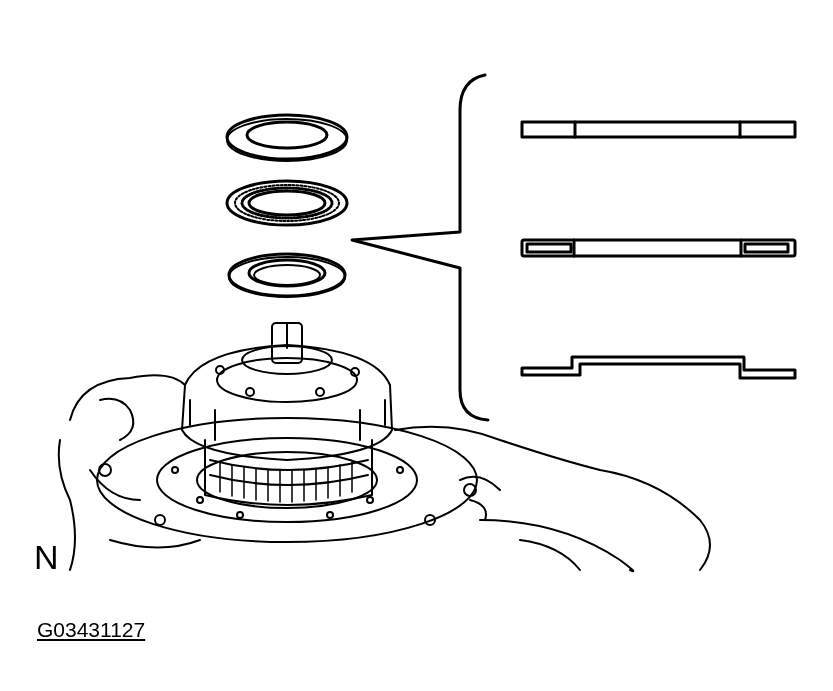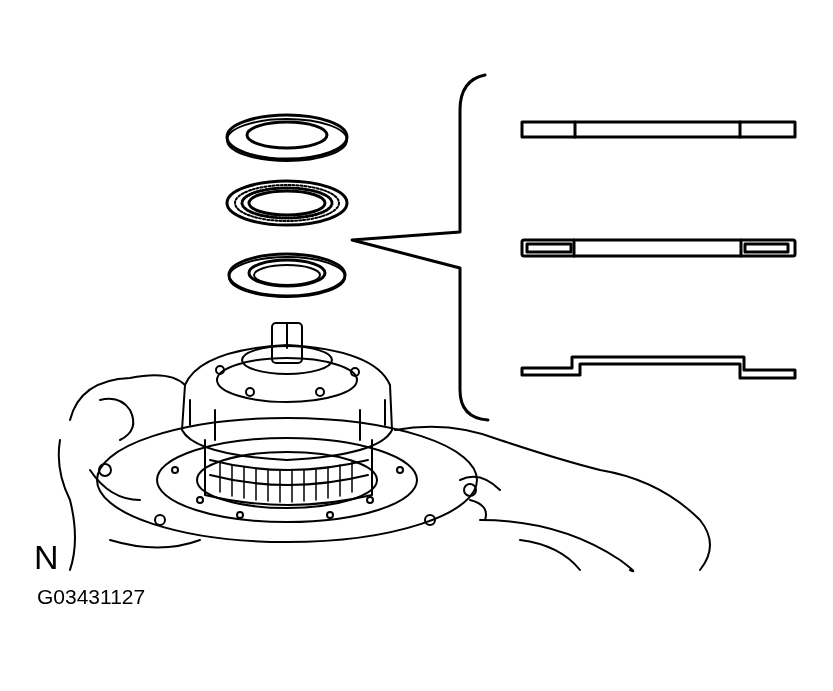--- a/index.html
+++ b/index.html
@@ -1,20 +1,20 @@
 <!DOCTYPE html>
 <html><head>
   <meta charset="utf-8">
   <style>
     html, body { margin: 0; padding: 0; background: #ffffff; }
     body { width: 833px; height: 691px; position: relative; overflow: hidden; font-family: "Liberation Sans", sans-serif; }
     svg.art { position: absolute; left: 0; top: 0; }
     .lbl { position: absolute; color: #000; font-family: "Liberation Sans", sans-serif; }
     .n-label { left: 34px; top: 540px; font-size: 34px; line-height: 34px; }
-    .code-label { left: 37px; top: 585px; font-size: 21px; line-height: 24px; }
+    .code-label { left: 37px; top: 618px; font-size: 21px; line-height: 24px; text-decoration: underline; }
   </style>
 </head>
 <body>
 
 <svg class="art" width="833" height="691" viewBox="0 0 833 691" fill="none" stroke="#000" stroke-width="2" stroke-linejoin="round" stroke-linecap="round">
 
   <g>
     <ellipse cx="287" cy="137" rx="60" ry="22" stroke-width="3"></ellipse>
     <ellipse cx="287" cy="140" rx="60" ry="21"></ellipse>
     <ellipse cx="287" cy="135" rx="40" ry="13" stroke-width="3"></ellipse>

